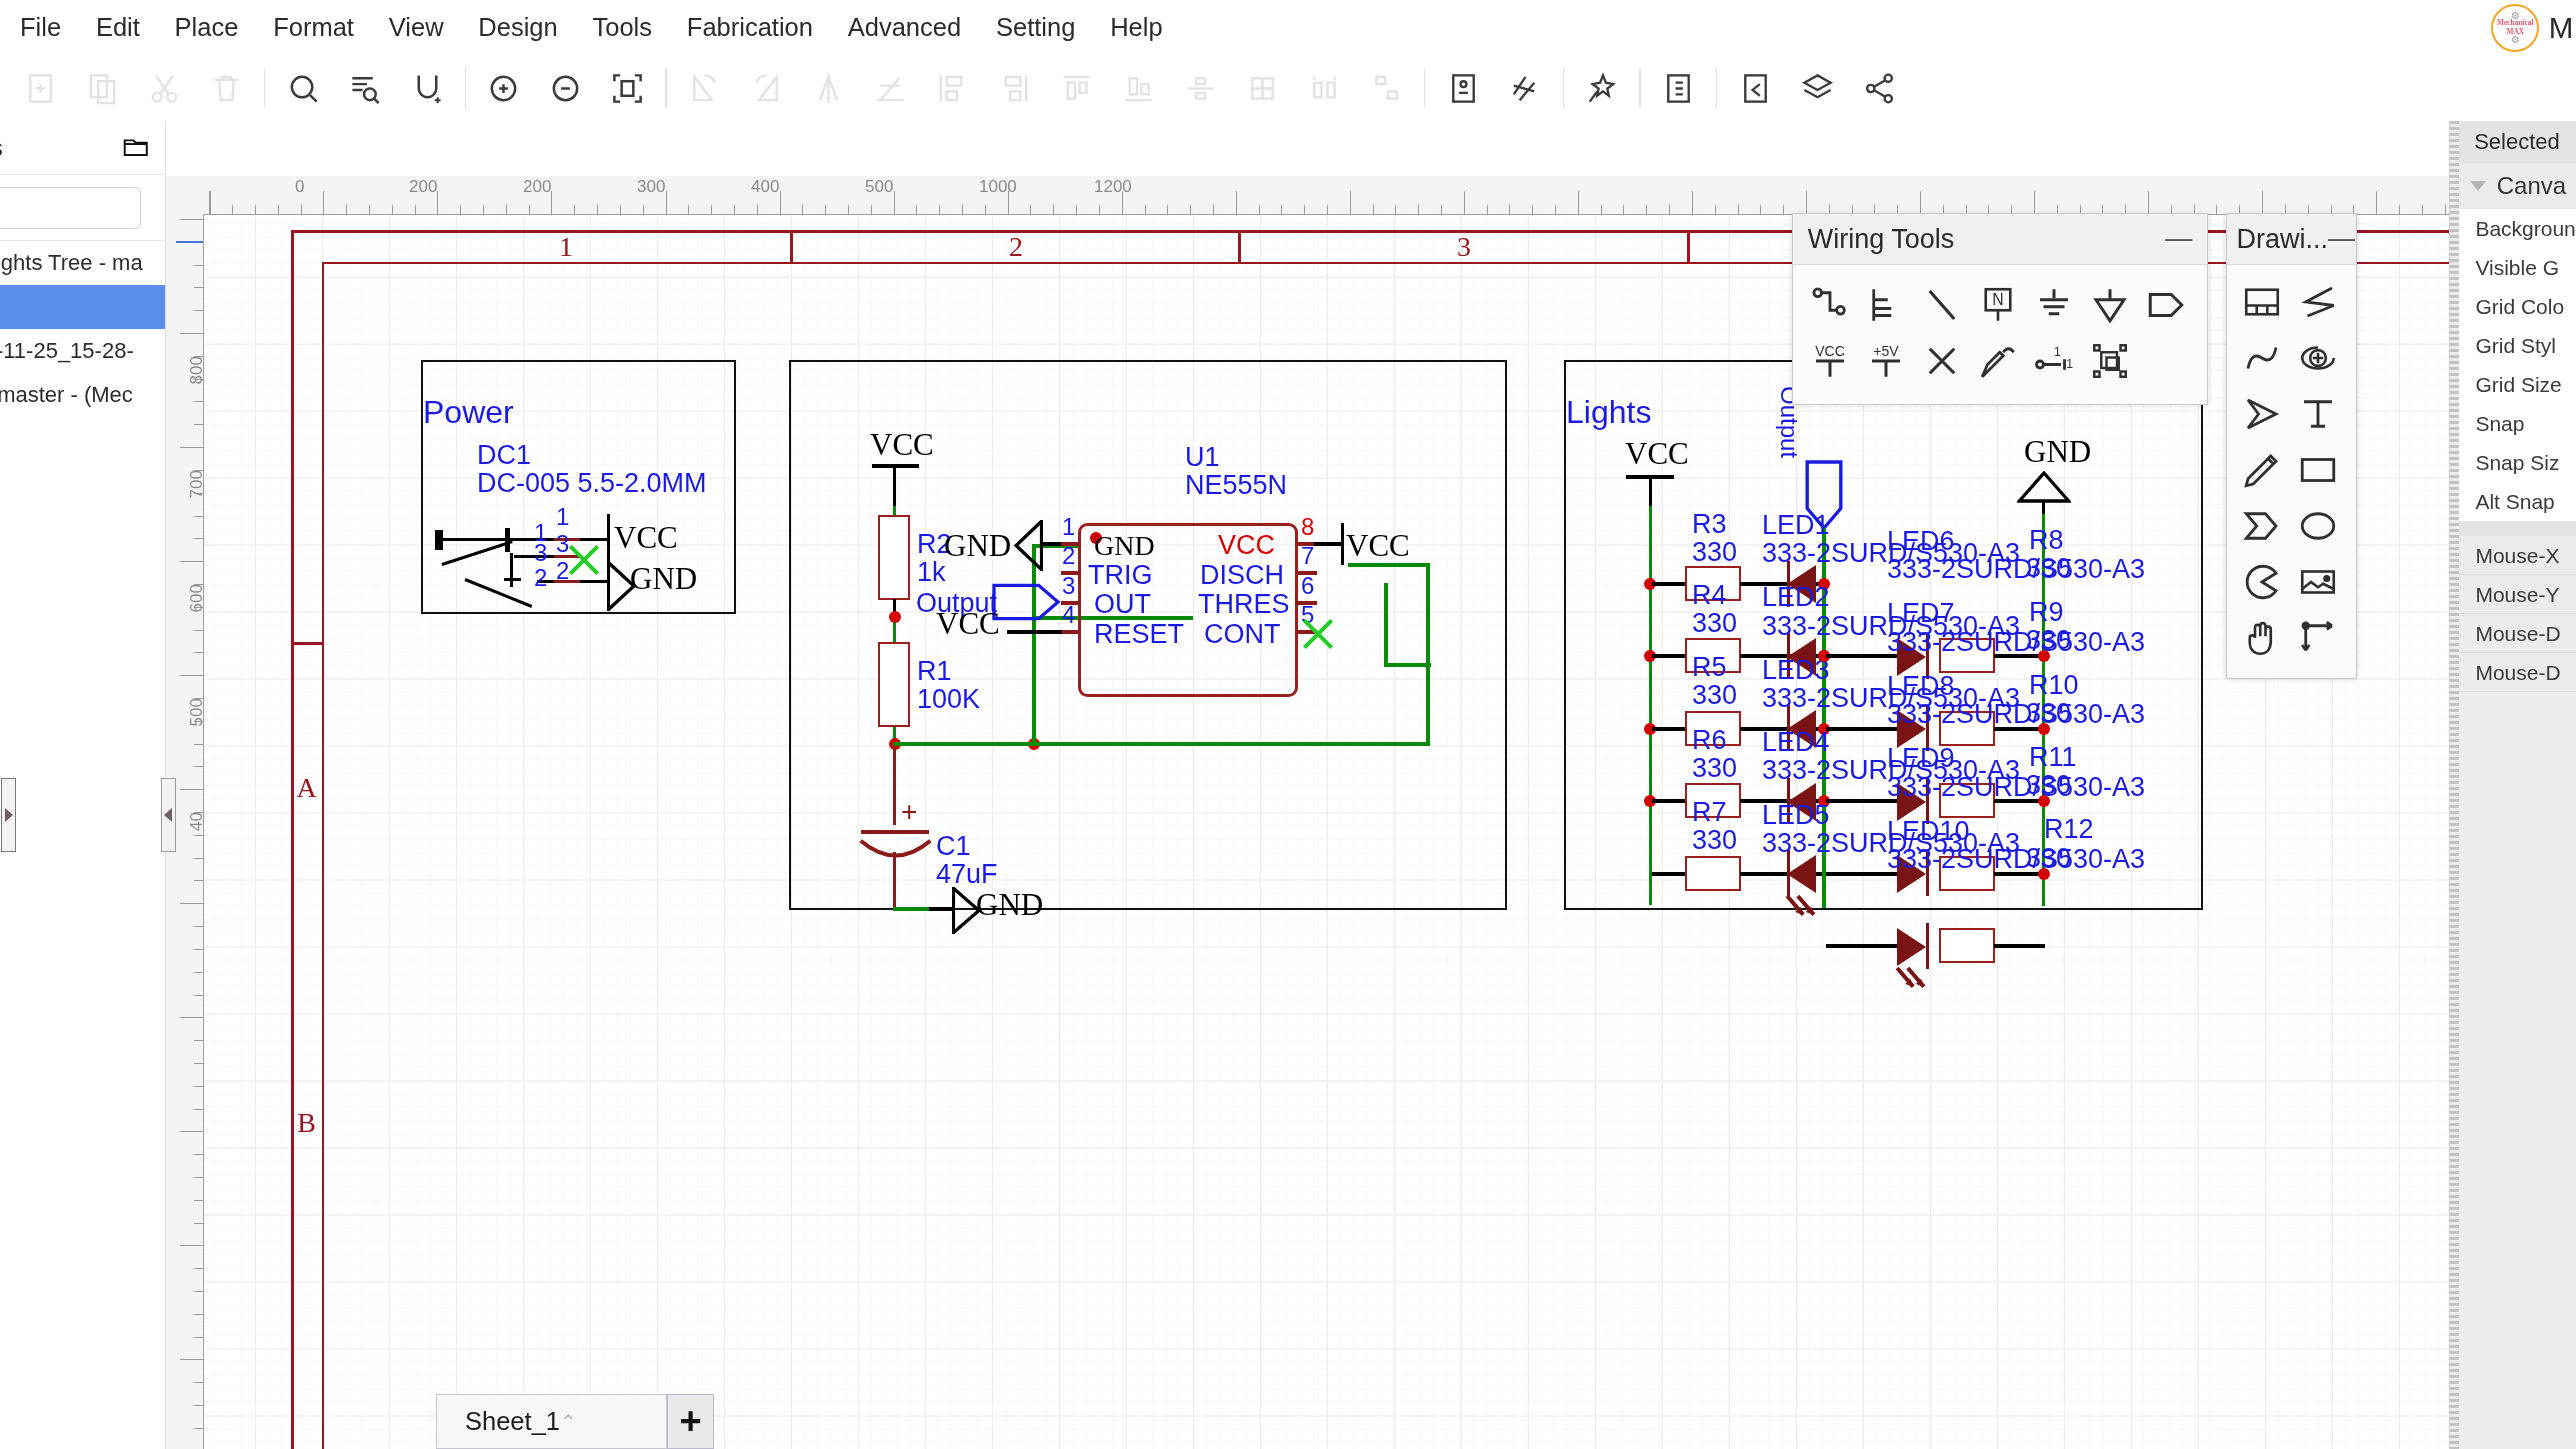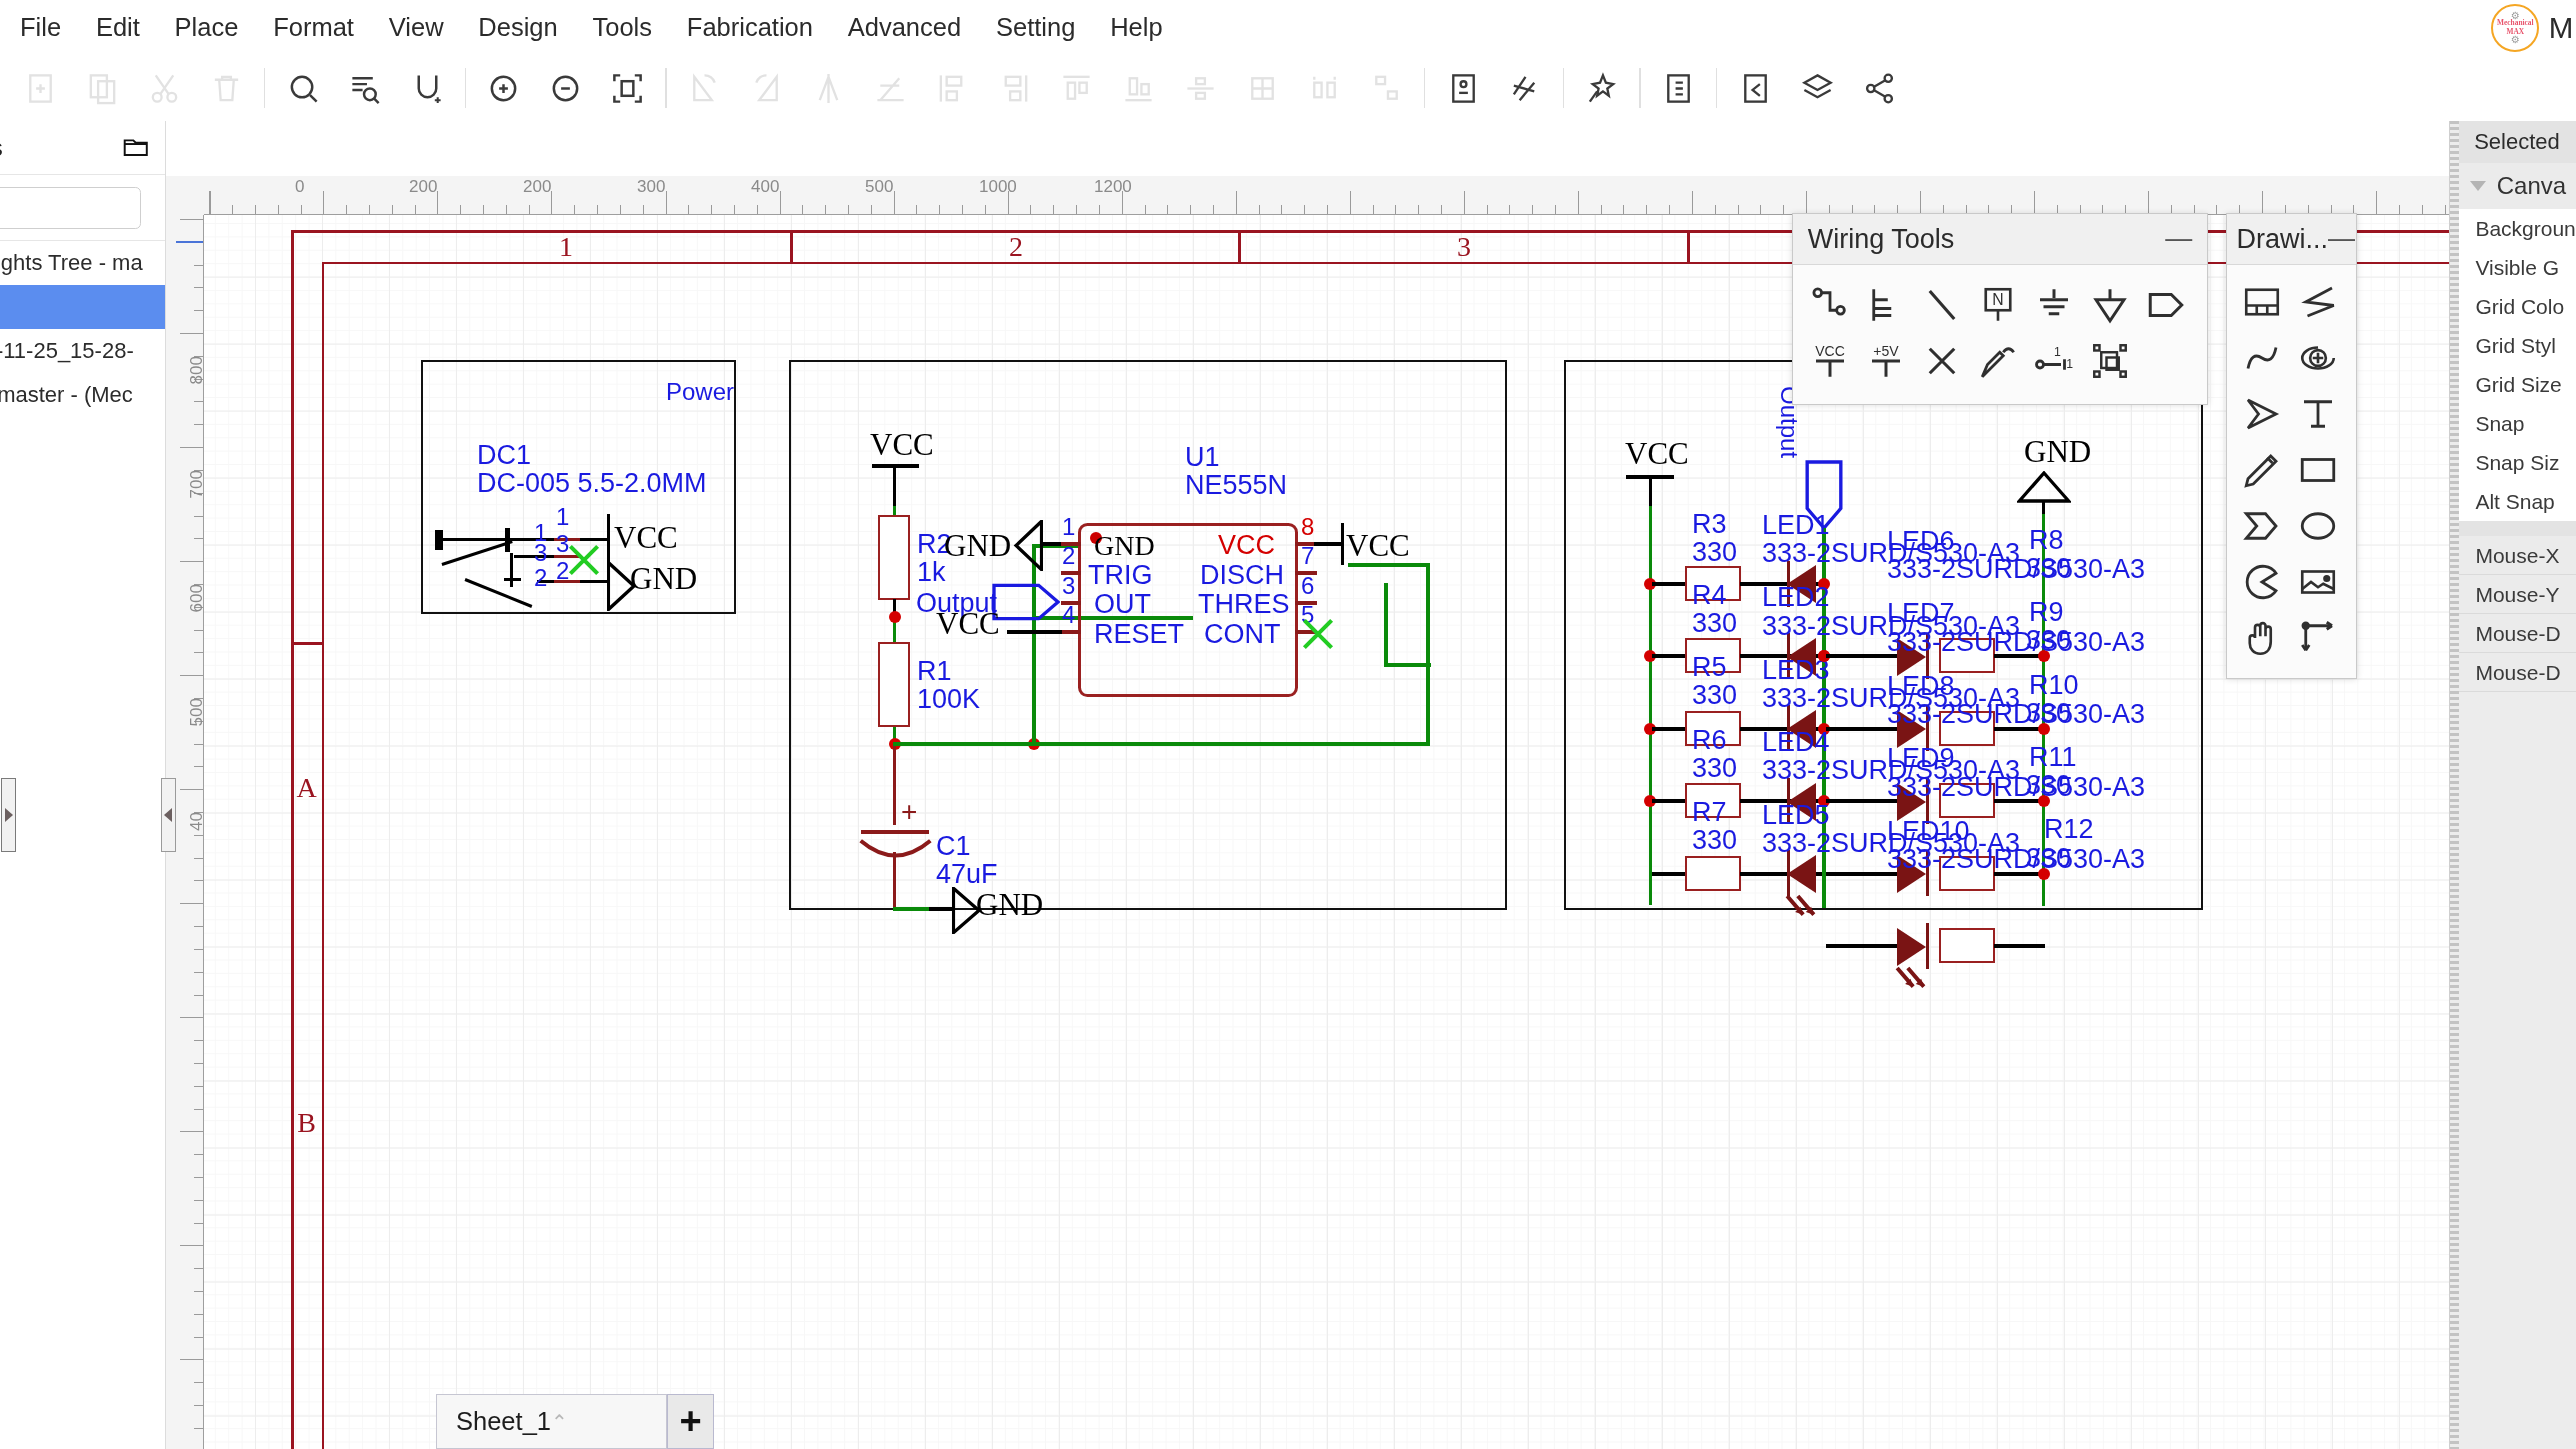--- a/index.html
+++ b/index.html
@@ -207,22 +207,22 @@
   .row-letter {
     position:absolute; left:87px; width:31px; text-align:center;
     font-size:28px; color:#9a1420; font-family:"Liberation Serif", serif;
   }
 
   
   .blk {
     position:absolute; border:2.7px solid #111; background:transparent;
   }
   .blk-title {
-    position:absolute; width:100%; text-align:right; top:16px;
-    font-size:24px; color:#1a1ae0;
+    position:absolute; width:100%; text-align:left; top:32px;
+    font-size:32px; color:#1a1ae0;
   }
   .sch-txt {
     position:absolute; font-size:27px; color:#1a1ae0; white-space:nowrap;
     line-height:1.05;
   }
   .sch-txt.blk-serif {
     color:#000; font-family:"Liberation Serif", serif; font-size:31px;
   }
   .sch-txt.red { color:#d40000; }
   .sch-txt.small { font-size:24px; }
@@ -265,21 +265,21 @@
   .pal-btn svg { width:42px; height:42px; }
 
   
   .sheettabs {
     position:absolute; left:270px; bottom:0; height:55px; display:flex; align-items:stretch;
     z-index:50;
   }
   .sheettab {
     min-width:231px; background:#f7f7f7; border:0.7px solid #c6c6d2;
     display:flex; align-items:center; 
-    padding:0 19px; font-size:25.5px; color:#1d1d1d;
+    padding:0 28px; font-size:25.5px; color:#1d1d1d;
   }
   .sheettab .chev { color:#b8b8b8; font-size:20px; }
   .sheetadd {
     width:47px; background:#e9e9e9; border:0.7px solid #b9b9cf;
     display:flex; align-items:center; justify-content:center;
     font-size:38px; color:#111; font-weight:bold;
   }
 </style>
 </head>
 <body>

